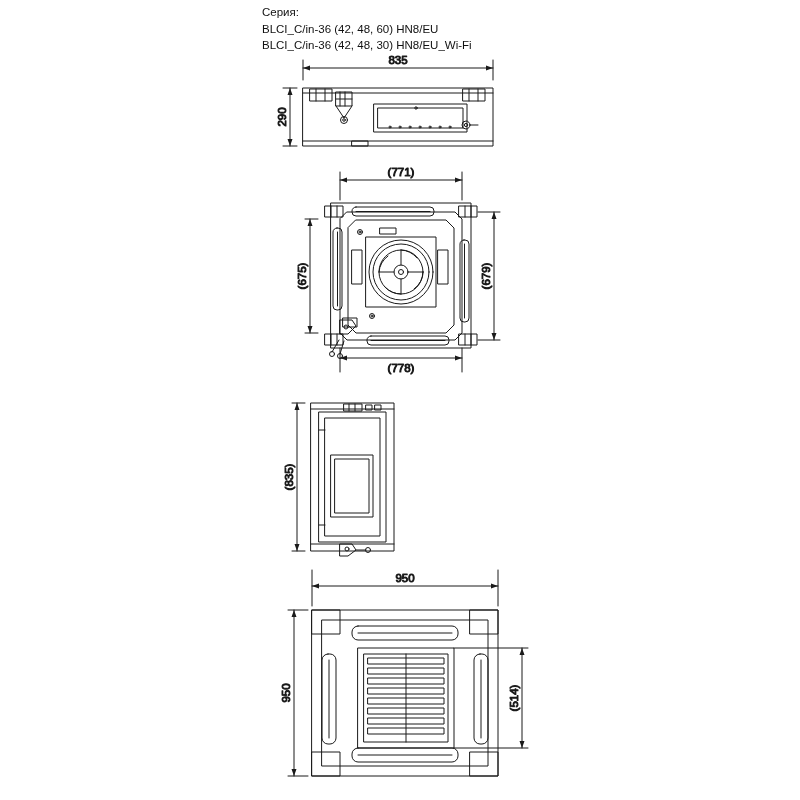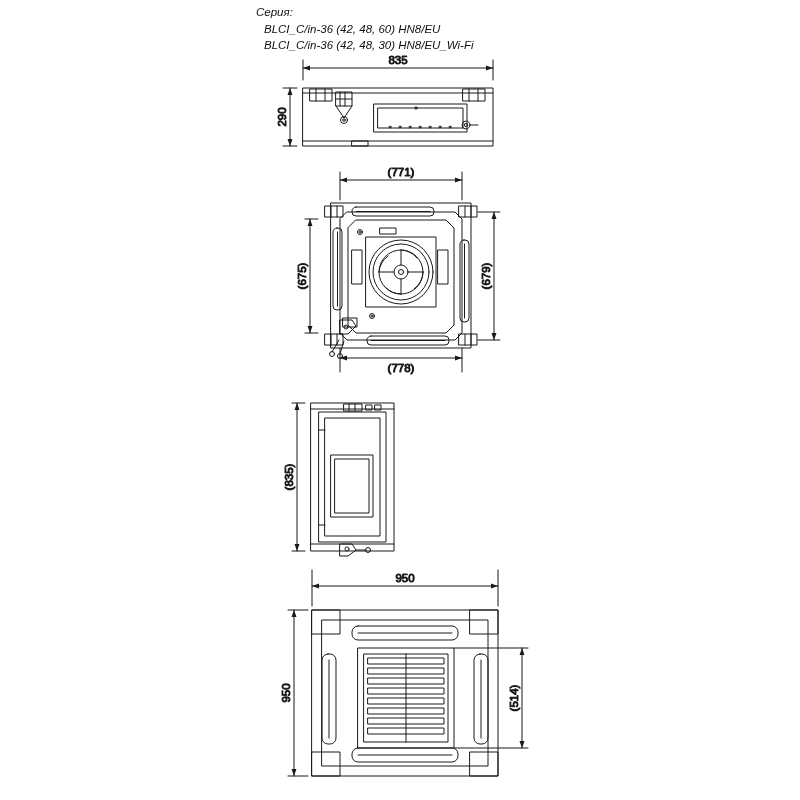--- a/index.html
+++ b/index.html
@@ -15,29 +15,28 @@
     position: relative;
     overflow: hidden;
   }
   .page {
     position: relative;
     width: 800px;
     height: 800px;
   }
   .series-block {
     position: absolute;
-    left: 256px;
+    left: 262px;
     top: 4px;
     font-size: 11.5px;
     line-height: 16px;
     color: #111;
-    font-style: italic;
   }
   .series-block .series-label { margin-bottom: 1px; }
-  .series-block .series-line { white-space: nowrap; margin-left: 8px; }
+  .series-block .series-line { white-space: nowrap; }
 
   svg.drawing {
     position: absolute;
     left: 0;
     top: 0;
     width: 800px;
     height: 800px;
   }
   .dim-text {
     font-family: "Liberation Sans", sans-serif;

